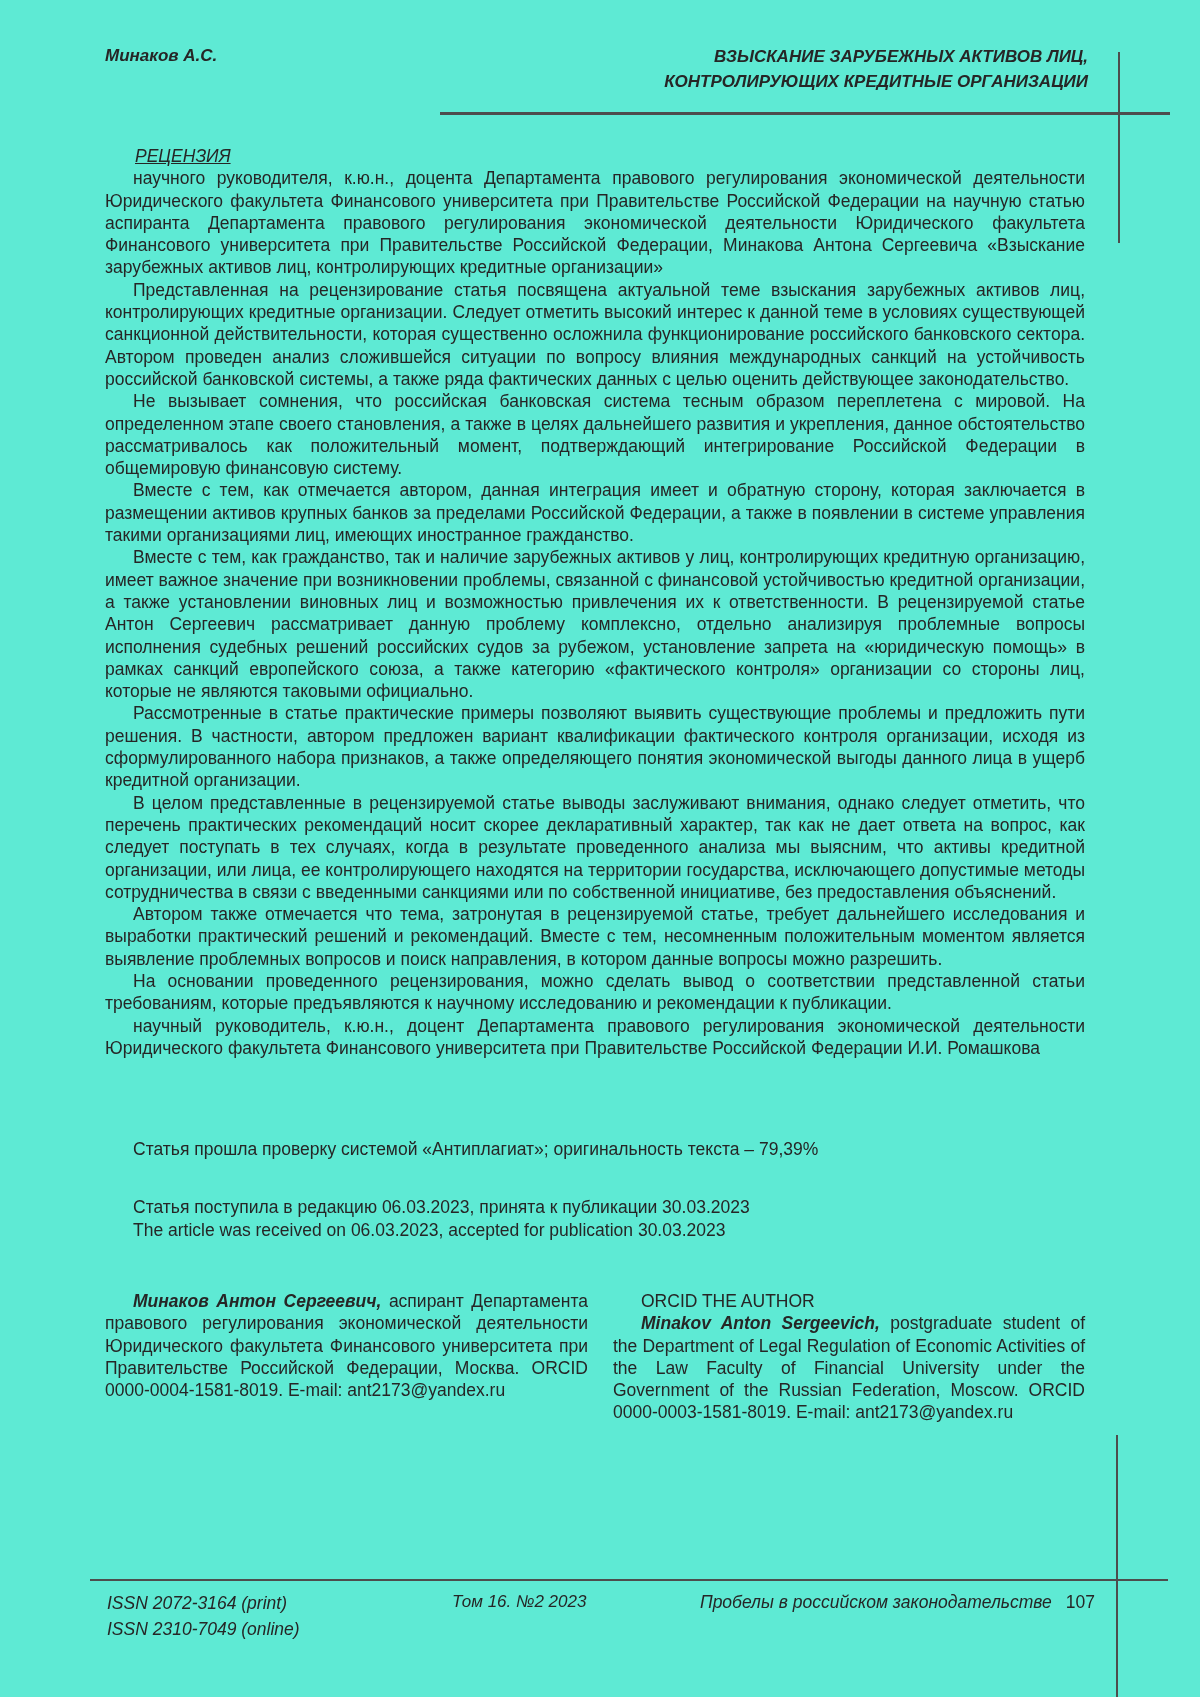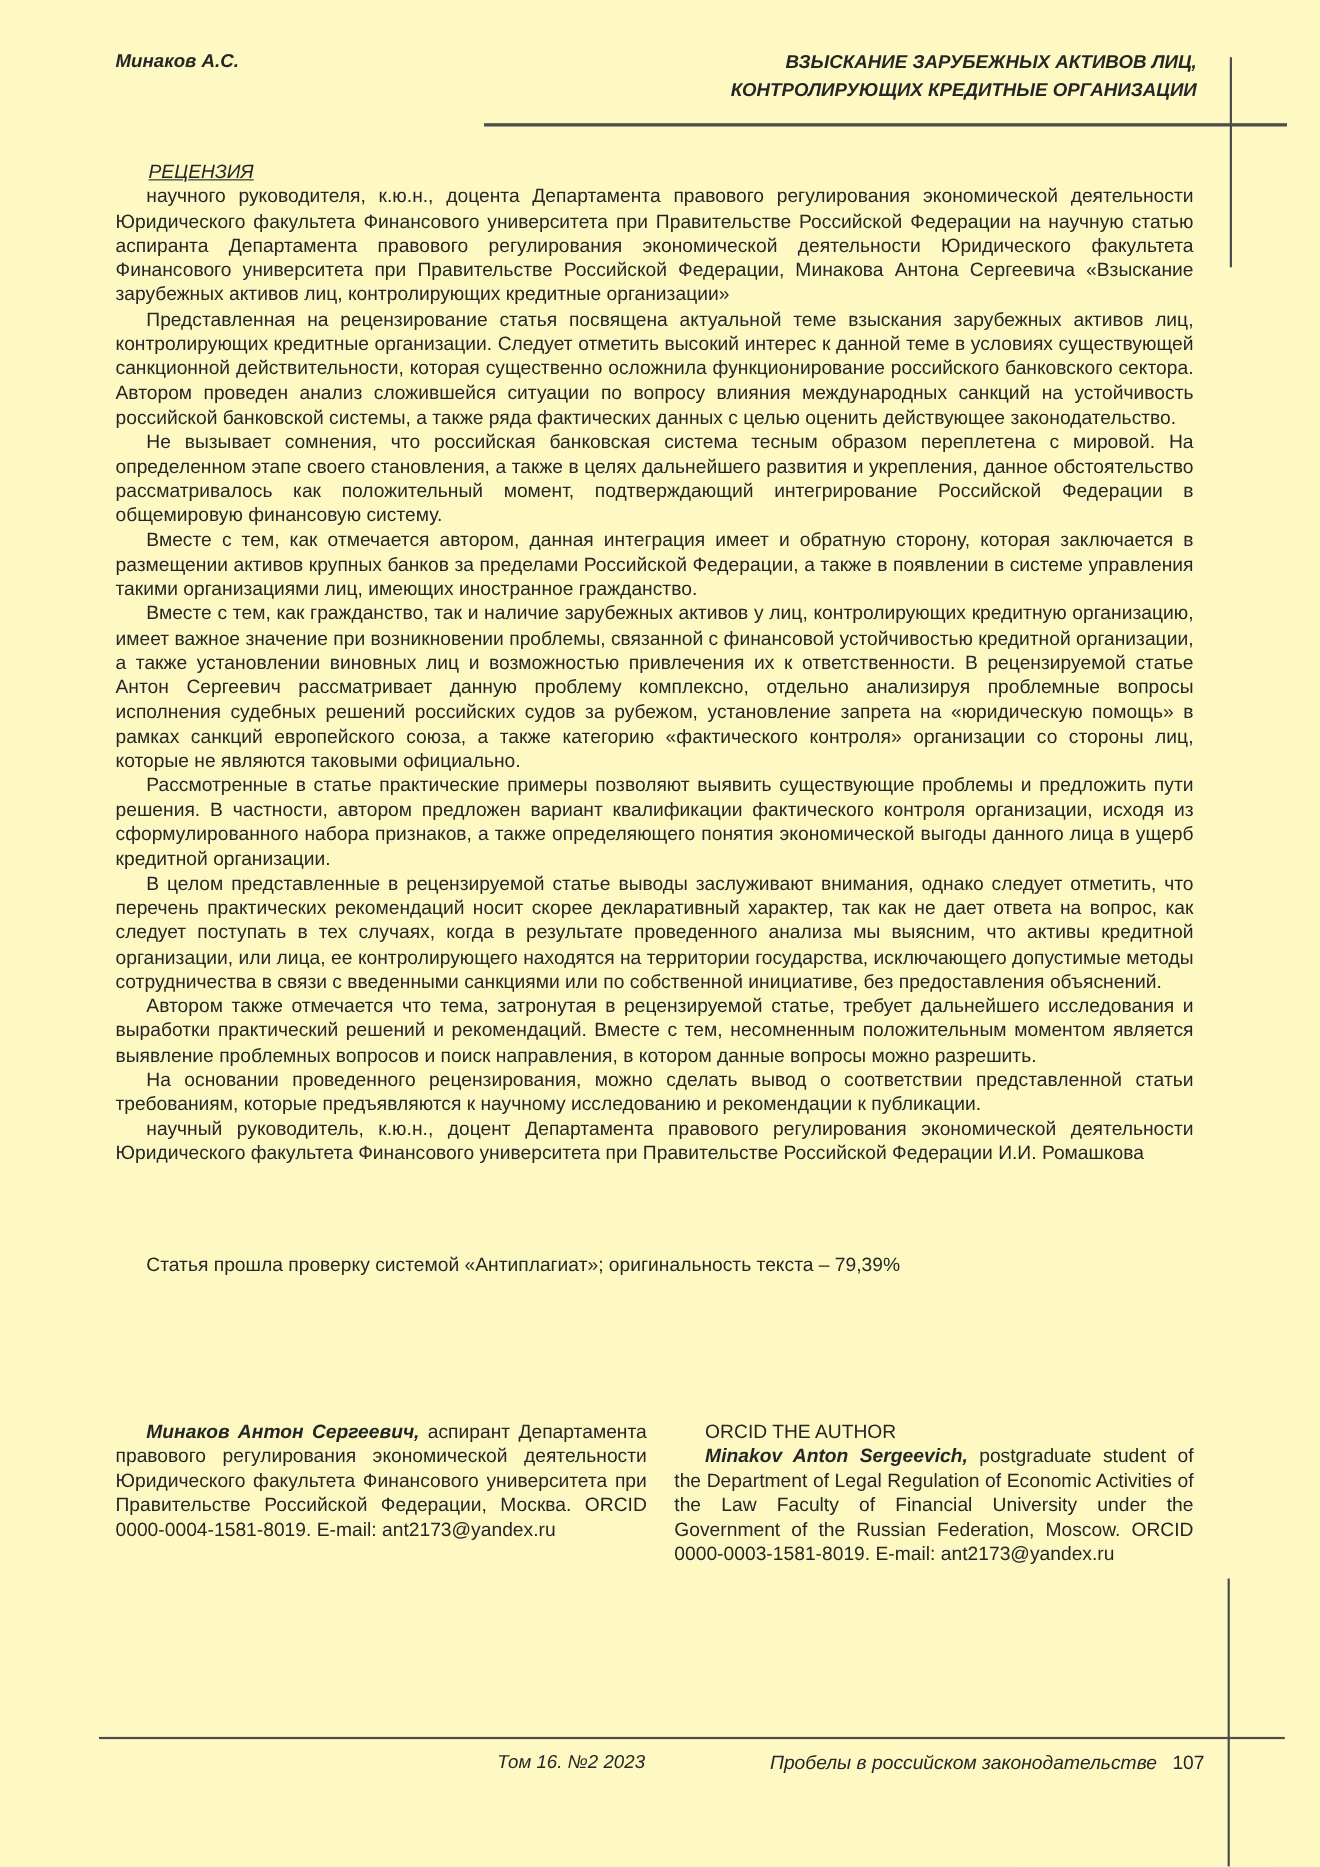--- a/index.html
+++ b/index.html
@@ -1,19 +1,19 @@
 <!DOCTYPE html>
 <html lang="ru"><head>
 <meta charset="utf-8">
 <style>
   html,body{margin:0;padding:0;background:#ffffff;}
   .page{
     position:relative;
     width:1200px;height:1697px;
-    background:#fef9c3;
+    background:#5eead4;
     font-family:"Liberation Sans","DejaVu Sans",sans-serif;
     color:#262626;
     overflow:hidden;
   }
   
   .hdr-author{
     position:absolute;left:105px;top:46px;
     font-size:17px;font-weight:bold;font-style:italic;
   }
   .hdr-title{
@@ -118,31 +118,39 @@
     <p>Вместе с тем, как гражданство, так и наличие зарубежных активов у лиц, контролирующих кредитную организацию, имеет важное значение при возникновении проблемы, связанной с финансовой устойчивостью кредитной организации, а также установлении виновных лиц и возможностью привлечения их к ответственности. В рецензируемой статье Антон Сергеевич рассматривает данную проблему комплексно, отдельно анализируя проблемные вопросы исполнения судебных решений российских судов за рубежом, установление запрета на «юридическую помощь» в рамках санкций европейского союза, а также категорию «фактического контроля» организации со стороны лиц, которые не являются таковыми официально.</p>
     <p>Рассмотренные в статье практические примеры позволяют выявить существующие проблемы и предложить пути решения. В частности, автором предложен вариант квалификации фактического контроля организации, исходя из сформулированного набора признаков, а также определяющего понятия экономической выгоды данного лица в ущерб кредитной организации.</p>
     <p>В целом представленные в рецензируемой статье выводы заслуживают внимания, однако следует отметить, что перечень практических рекомендаций носит скорее декларативный характер, так как не дает ответа на вопрос, как следует поступать в тех случаях, когда в результате проведенного анализа мы выясним, что активы кредитной организации, или лица, ее контролирующего находятся на территории государства, исключающего допустимые методы сотрудничества в связи с введенными санкциями или по собственной инициативе, без предоставления объяснений.</p>
     <p>Автором также отмечается что тема, затронутая в рецензируемой статье, требует дальнейшего исследования и выработки практический решений и рекомендаций. Вместе с тем, несомненным положительным моментом является выявление проблемных вопросов и поиск направления, в котором данные вопросы можно разрешить.</p>
     <p>На основании проведенного рецензирования, можно сделать вывод о соответствии представленной статьи требованиям, которые предъявляются к научному исследованию и рекомендации к публикации.</p>
     <p>научный руководитель, к.ю.н., доцент Департамента правового регулирования экономической деятельности Юридического факультета Финансового университета при Правительстве Российской Федерации И.И. Ромашкова</p>
   </div>
 
   <div class="plagiarism">Статья прошла проверку системой «Антиплагиат»; оригинальность текста – 79,39%</div>
 
+  <div class="dates">
+    <div>Статья поступила в редакцию 06.03.2023, принята к публикации 30.03.2023</div>
+    <div>The article was received on 06.03.2023, accepted for publication 30.03.2023</div>
+  </div>
 
   <div class="authors">
     <div class="col-ru">
       <p><span class="bio-name">Минаков Антон Сергеевич,</span>
         <span>аспирант Департамента правового регулирования экономической деятельности Юридического факультета Финансового университета при Правительстве Российской Федерации, Москва. ORCID 0000-0004-1581-8019. E-mail: ant2173@yandex.ru</span></p>
     </div>
     <div class="col-en">
       <h3>ORCID THE AUTHOR</h3>
       <p><span class="bio-name">Minakov Anton Sergeevich,</span>
         <span>postgraduate student of the Department of Legal Regulation of Economic Activities of the Law Faculty of Financial University under the Government of the Russian Federation, Moscow. ORCID 0000-0003-1581-8019. E-mail: ant2173@yandex.ru</span></p>
     </div>
   </div>
 
   <div class="vline-bottom"></div>
   <div class="ftr-rule"></div>
+  <div class="ftr-issn">
+    <div>ISSN 2072-3164 (print)</div>
+    <div>ISSN 2310-7049 (online)</div>
+  </div>
   <div class="ftr-volume">Том 16. №2  2023</div>
   <div class="ftr-journal"><span class="jname">Пробелы в российском законодательстве</span><span class="pageno">107</span></div>
 
 </div>
 
 </body></html>

